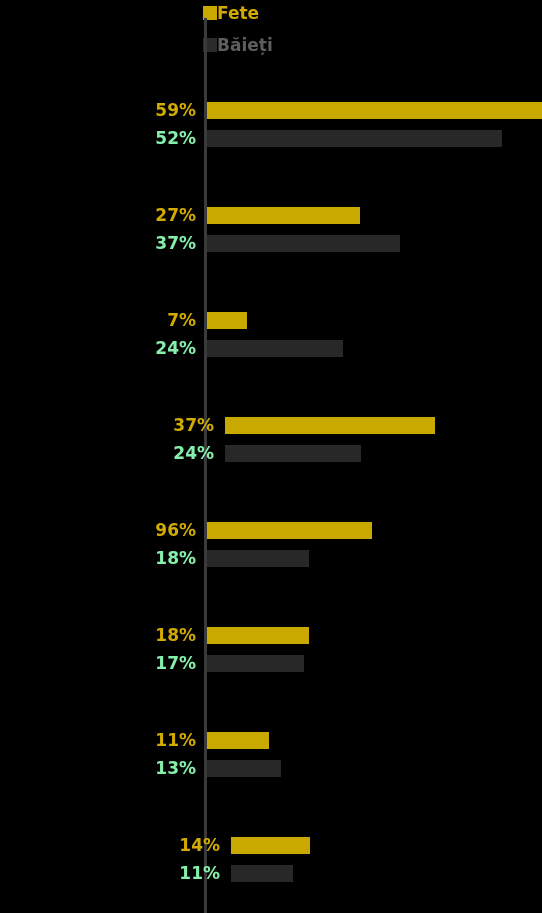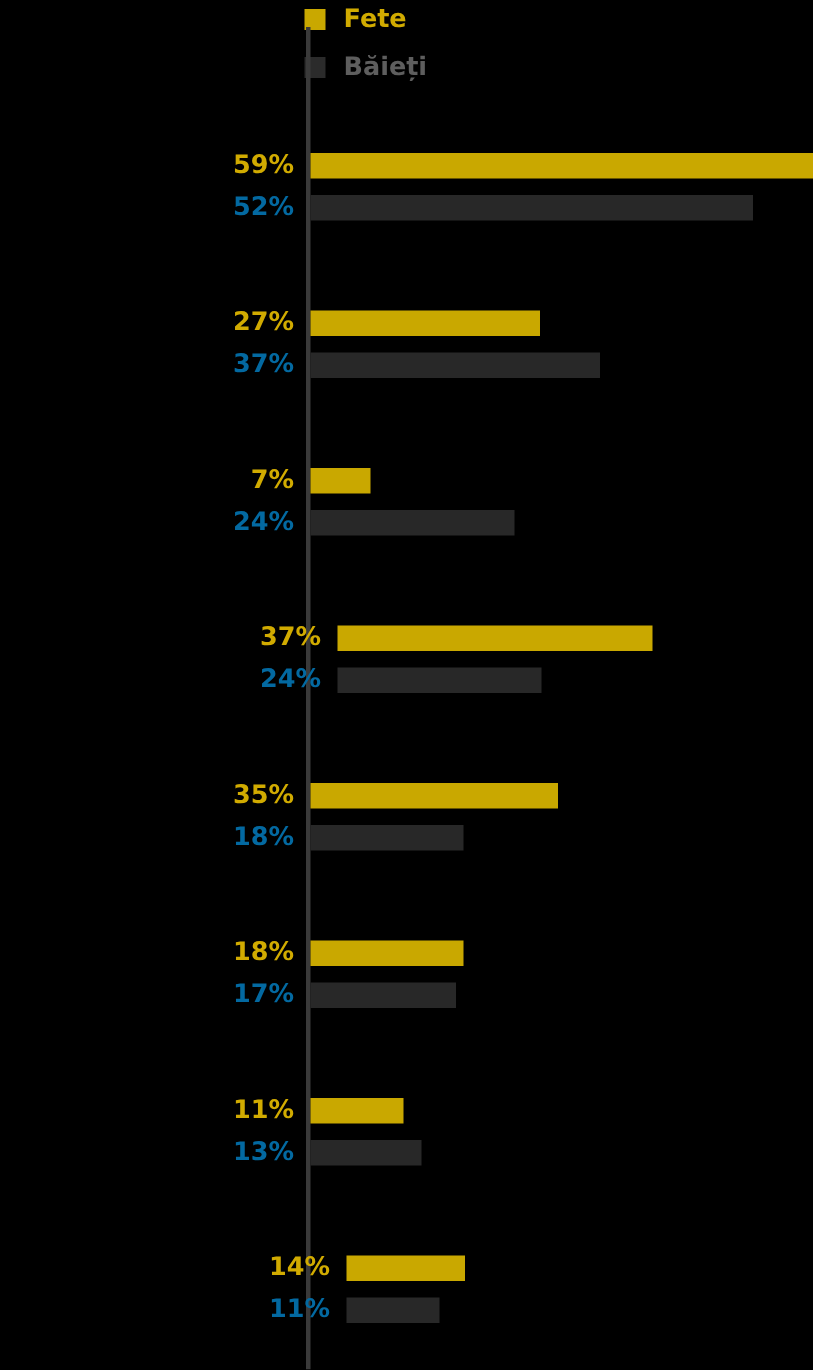--- a/index.html
+++ b/index.html
@@ -42,21 +42,21 @@
   .legend-item-1 { left: 203px; top: 34px; }
   .legend-swatch {
     width: 14px;
     height: 14px;
     display: inline-block;
     flex: 0 0 auto;
   }
   .legend-swatch-0 { background: #C9A800; }
   .legend-swatch-1 { background: #2b2b2b; }
   .legend-label {
-    margin-left: 12px;
+    margin-left: 0;
     font-size: 17px;
     font-weight: bold;
     line-height: 20px;
     white-space: nowrap;
   }
   .legend-label-0 { color: #D1AB00; }
   .legend-label-1 { color: #5e5e5e; }
 
   
   .axis-line {
@@ -108,21 +108,21 @@
     font-size: 17px;
     font-weight: bold;
     line-height: 21px;
     white-space: nowrap;
   }
   .value-label.lbl-girls {
     color: #D1AB00;
     top: 0px;
   }
   .value-label.lbl-boys {
-    color: #0369a1;
+    color: #86efac;
     top: 0px;
   }
 </style>
 </head>
 <body>
 
 <div id="chart-root">
 
   <div class="legend">
     <div class="legend-item legend-item-0">
@@ -173,21 +173,21 @@
           <div class="value-label lbl-girls">37%</div>
           <div class="bar bar-girls" title="Fete 37%" style="width: 210px;"></div>
         </div>
         <div class="bar-row row-boys">
           <div class="value-label lbl-boys">24%</div>
           <div class="bar bar-boys" title="Băieți 24%" style="width: 136px;"></div>
         </div>
       </div>
       <div class="group" style="top: 512px;">
         <div class="bar-row row-girls">
-          <div class="value-label lbl-girls">35%</div>
+          <div class="value-label lbl-girls">96%</div>
           <div class="bar bar-girls" title="Fete 29%" style="width: 165px;"></div>
         </div>
         <div class="bar-row row-boys">
           <div class="value-label lbl-boys">18%</div>
           <div class="bar bar-boys" title="Băieți 18%" style="width: 102px;"></div>
         </div>
       </div>
       <div class="group" style="top: 617px;">
         <div class="bar-row row-girls">
           <div class="value-label lbl-girls">18%</div>

